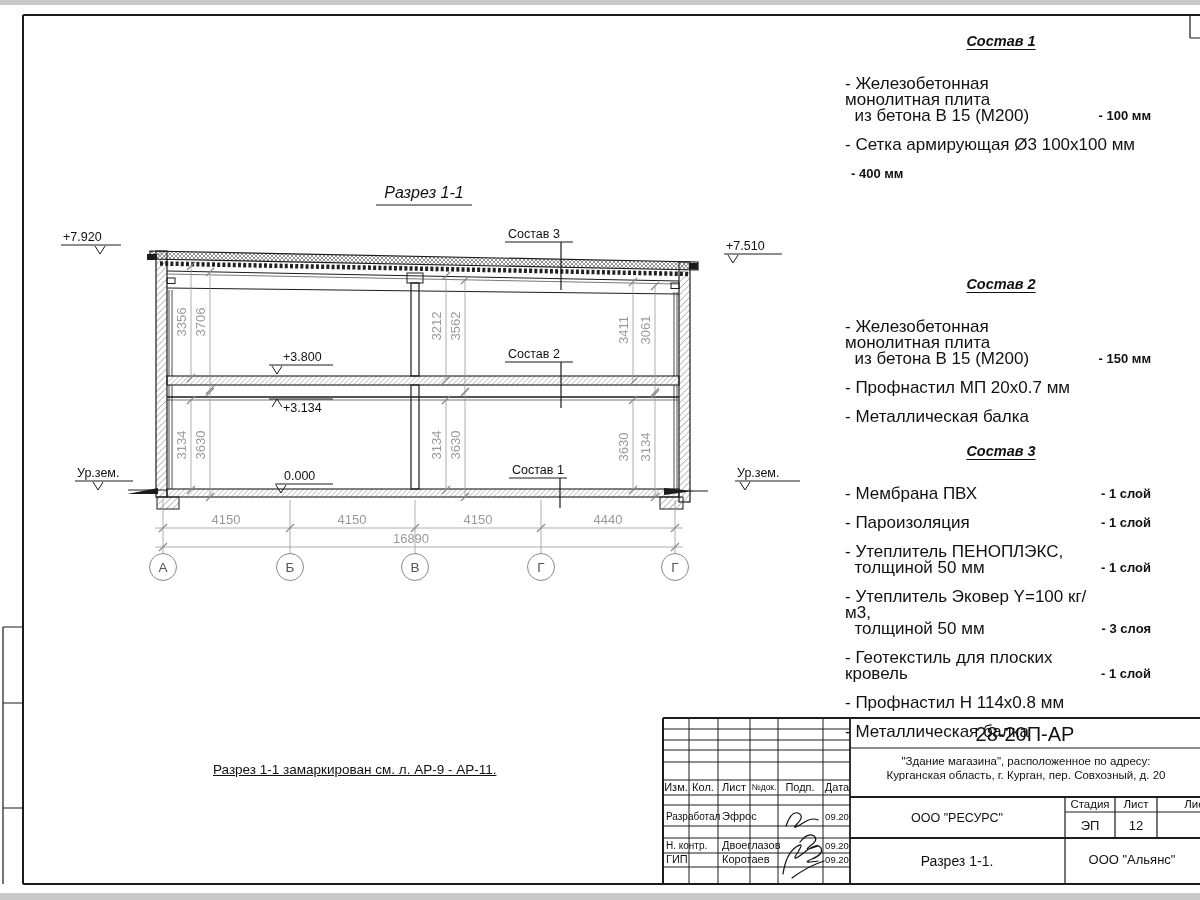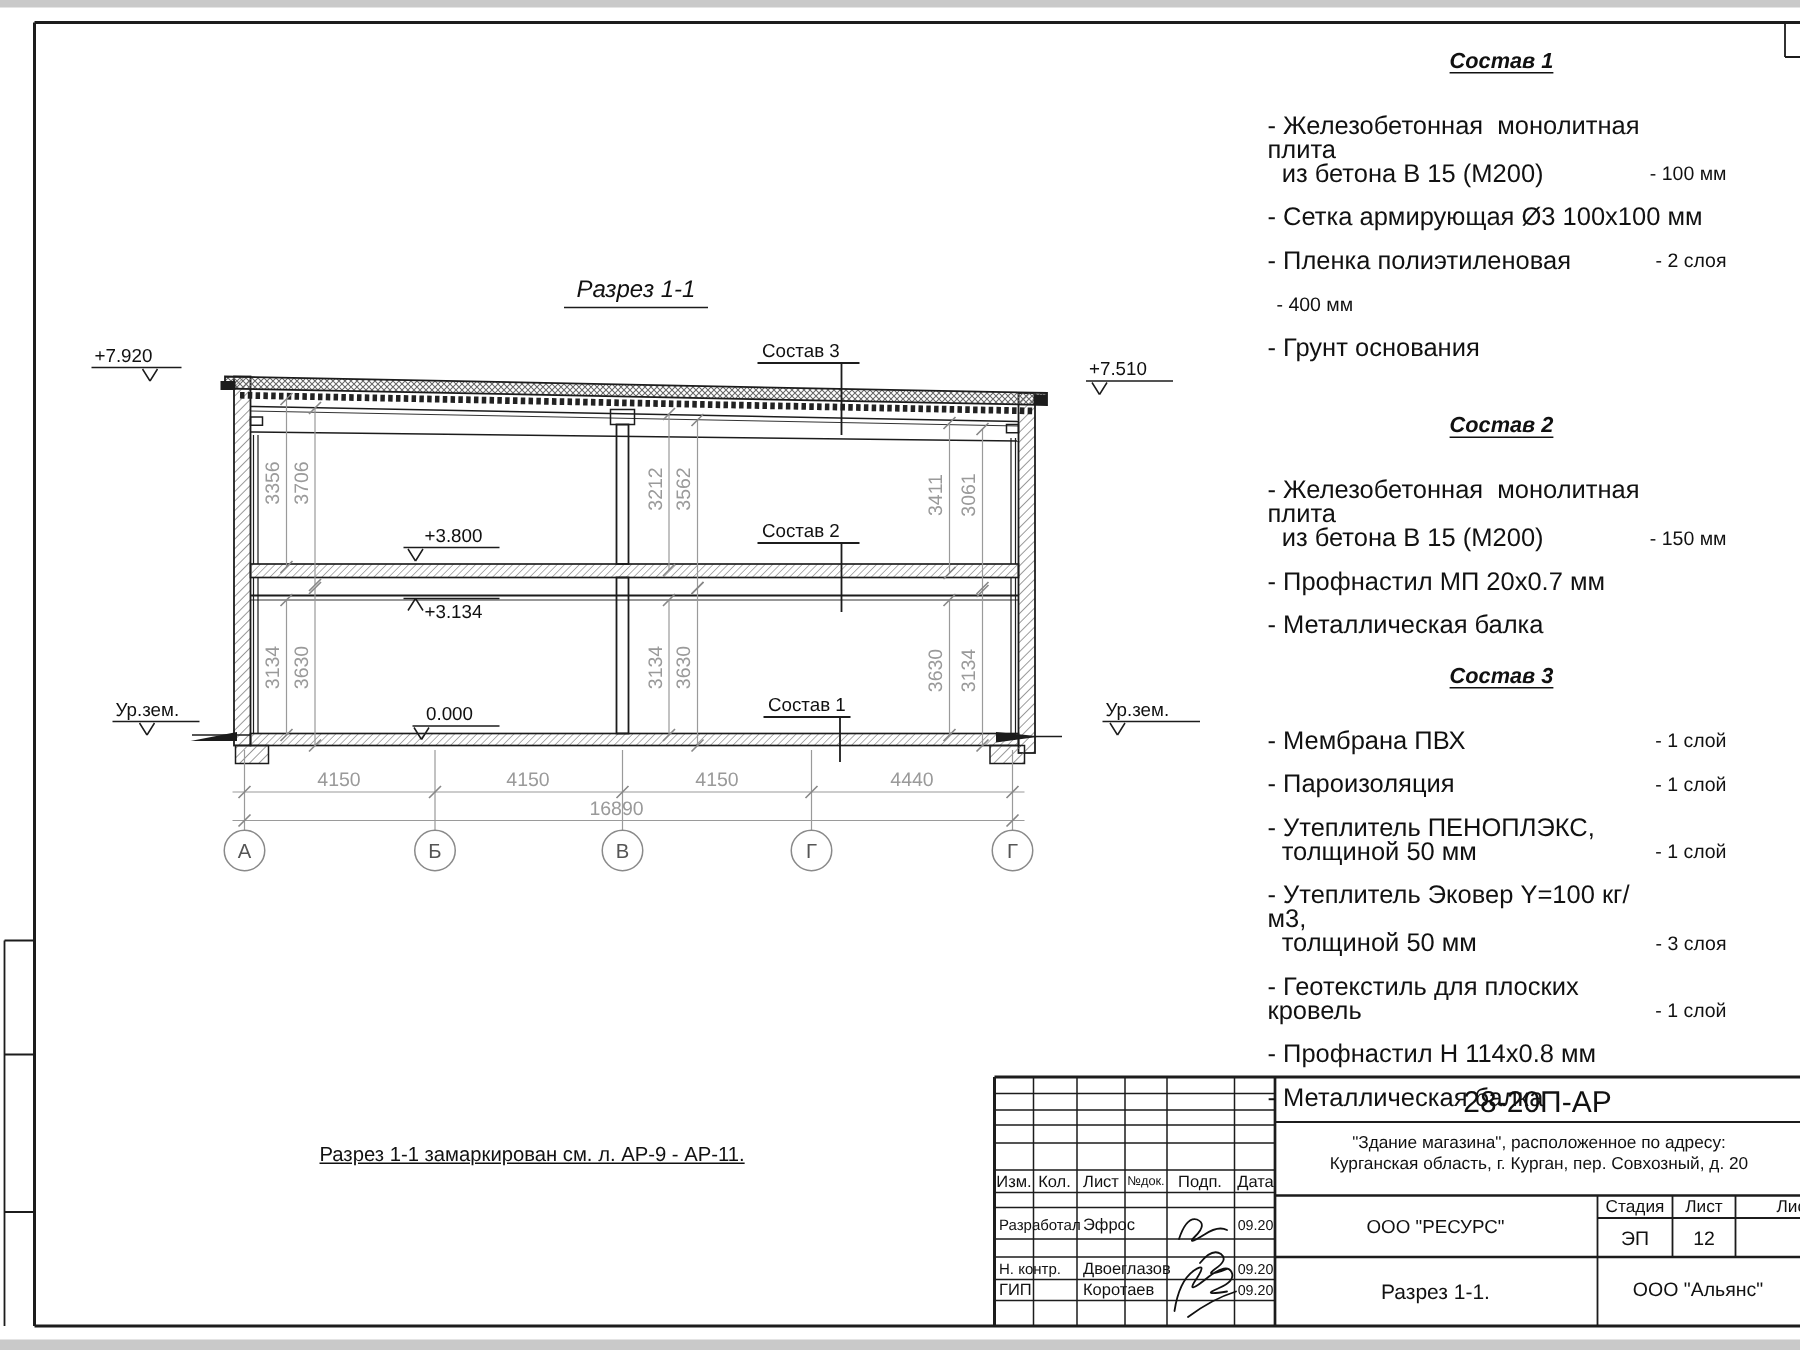--- a/index.html
+++ b/index.html
@@ -15,21 +15,21 @@
   svg.sheet{position:absolute;left:0;top:0;}
   
   .comp{position:absolute;left:845px;width:312px;}
   .comp-title{
     text-align:center;font-size:14.5px;font-style:italic;font-weight:bold;
     text-decoration:underline;text-underline-offset:3px;
     margin:0 0 27px 0;color:#111;
   }
   .comp-item{display:flex;align-items:flex-end;margin-bottom:13px;}
   .comp-item-text{flex:1;font-size:17px;line-height:16px;white-space:pre-wrap;}
-  .comp-item-value{font-size:13px;line-height:16px;white-space:nowrap;padding-left:6px;padding-right:6px;}
+  .comp-item-value{font-size:13px;line-height:16px;white-space:nowrap;padding-left:6px;padding-right:6px;font-weight:bold;}
   .note{position:absolute;left:213px;top:762px;font-size:13.5px;text-decoration:underline;}
 </style>
 </head>
 <body>
 
 <div class="edge-strip edge-top"></div>
 <div class="edge-strip edge-bottom"></div>
 
 <svg class="sheet" width="1200" height="900" viewBox="0 0 1200 900">
   <defs>
@@ -249,29 +249,21 @@
   <div class="comp-item">
     <div class="comp-item-text">- Железобетонная  монолитная плита
   из бетона В 15 (М200)</div>
     <div class="comp-item-value">- 100 мм</div>
   </div>
   <div class="comp-item">
     <div class="comp-item-text">- Сетка армирующая Ø3 100x100 мм</div>
     <div class="comp-item-value"></div>
   </div>
   <div class="comp-item">
-    <div class="comp-item-text">- Пленка полиэтиленовая</div>
-    <div class="comp-item-value">-  2 слоя</div>
-  </div>
-  <div class="comp-item">
     <div class="comp-item-value">- 400 мм</div>
-  </div>
-  <div class="comp-item">
-    <div class="comp-item-text">- Грунт основания</div>
-    <div class="comp-item-value"></div>
   </div>
 </div>
 
 <div class="comp" style="top:276px;">
   <div class="comp-title">Состав 2</div>
   <div class="comp-item">
     <div class="comp-item-text">- Железобетонная  монолитная плита
   из бетона В 15 (М200)</div>
     <div class="comp-item-value">- 150 мм</div>
   </div>

